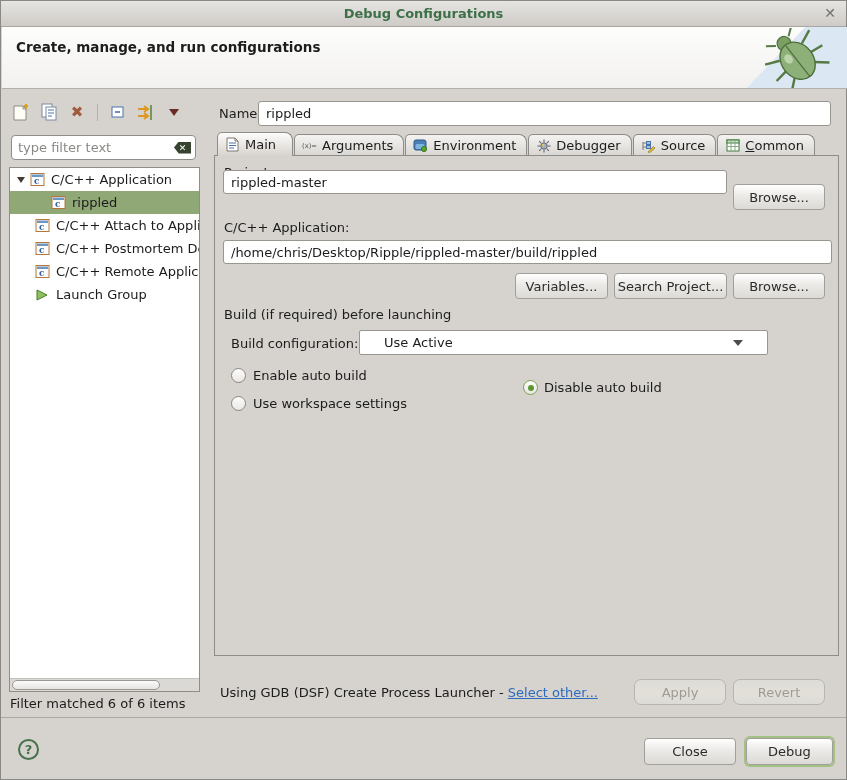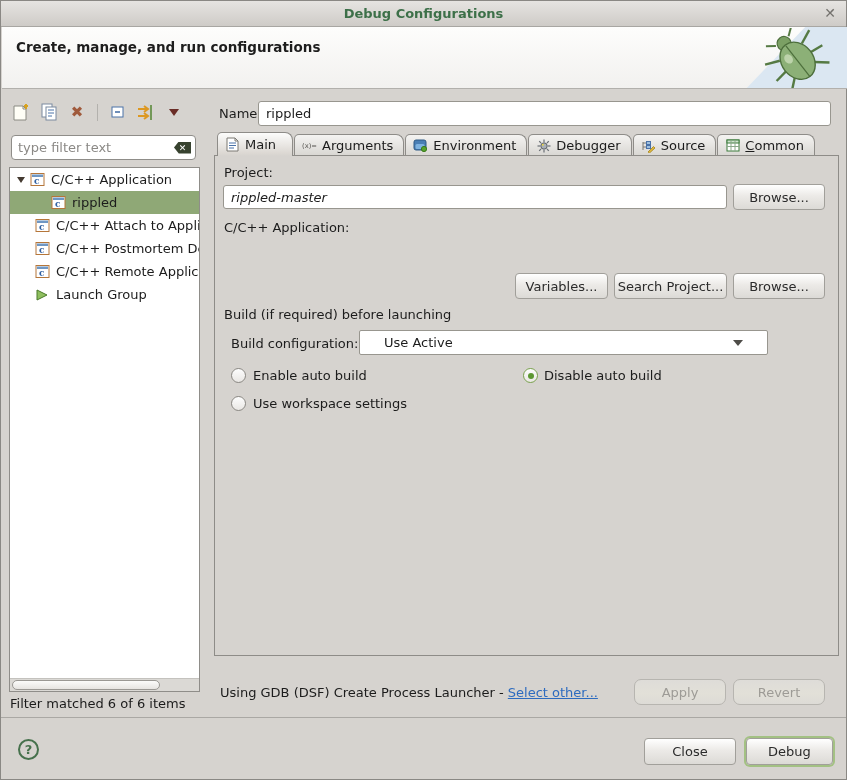--- a/index.html
+++ b/index.html
@@ -315,42 +315,43 @@
             <line x1="9" y1="1" x2="9" y2="12" stroke="#8aa88a"></line>
             <line x1="1" y1="7.5" x2="13" y2="7.5" stroke="#8aa88a"></line>
           </svg>
         </span>
         <span><u>C</u>ommon</span>
       </div>
     </div>
 
   <div class="tab-content">
     <span class="lbl" style="left:9px; top:9px;">Project:</span>
-    <input class="text" style="position: absolute; left: 8px; top: 29px; width: 504px; height: 24px; font-style: italic;" value="rippled-master">
+    <input class="text" style="position: absolute; left: 8px; top: 14px; width: 504px; height: 24px;" value="rippled-master">
     <button class="btn" style="left:518px; top:28px; width:92px;">Browse...</button>
 
     <span class="lbl" style="left:9px; top:64px;">C/C++ Application:</span>
+    <input class="text" style="position: absolute; left: 8px; top: 84px; width: 609px; height: 24px;" value="/home/chris/Desktop/Ripple/rippled-master/build/rippled">
 
     <button class="btn" style="left:300px; top:117px; width:93px;">Variables...</button>
     <button class="btn" style="left:399px; top:117px; width:113px;">Search Project...</button>
     <button class="btn" style="left:518px; top:117px; width:92px;">Browse...</button>
 
     <span class="lbl" style="left:9px; top:151px;">Build (if required) before launching</span>
 
     <span class="lbl" style="left:16px; top:180px;">Build configuration:</span>
     <div class="combo">
       <span>Use Active</span>
       <span class="combo-arrow"></span>
     </div>
 
     <div class="opt" style="left:16px; top:212px;">
       <span class="radio"></span>
       <span>Enable auto build</span>
     </div>
-    <div class="opt" style="left:308px; top:212px;gap:6px;">
+    <div class="opt" style="left:308px; top:224px;gap:6px;">
       <span class="radio checked"></span>
       <span>Disable auto build</span>
     </div>
     <div class="opt" style="left:16px; top:240px;">
       <span class="radio"></span>
       <span>Use workspace settings</span>
     </div>
   </div>
 
   <span class="lbl launcher-text">

